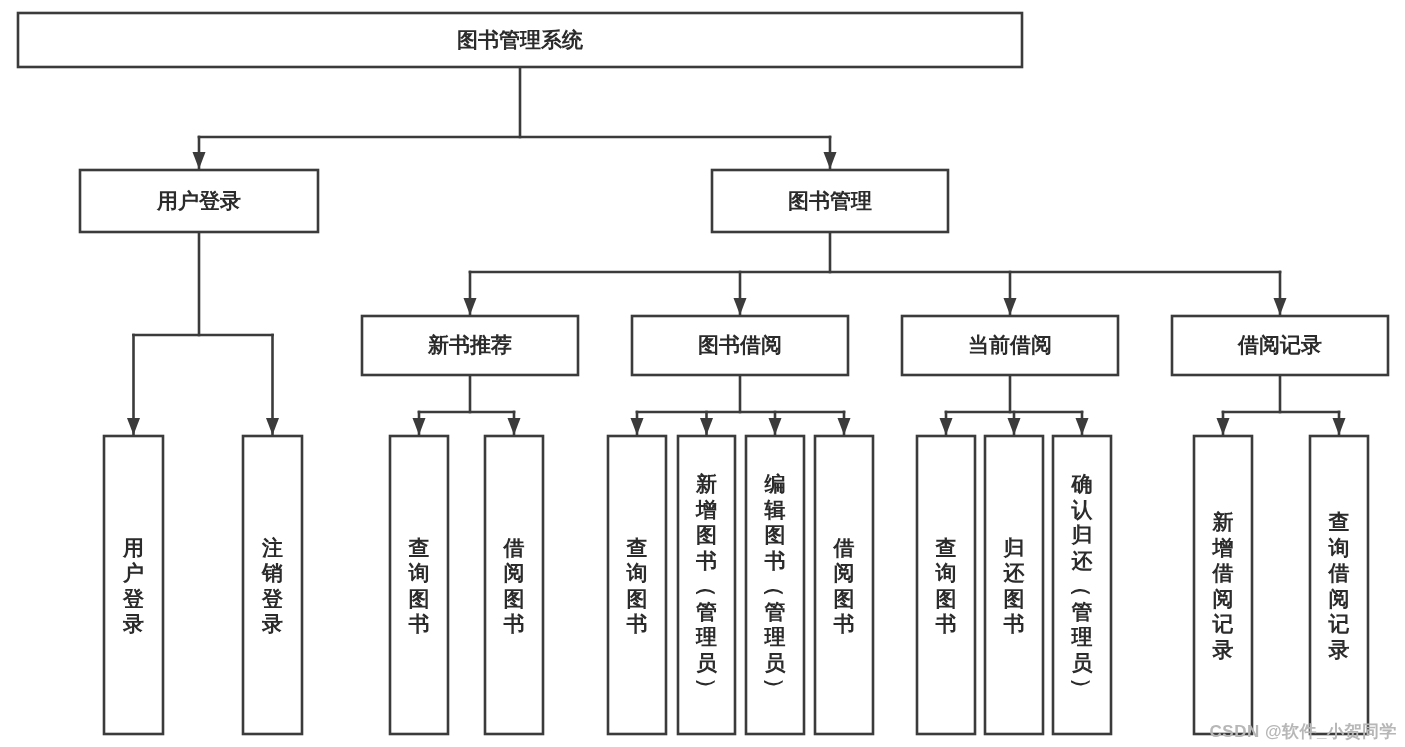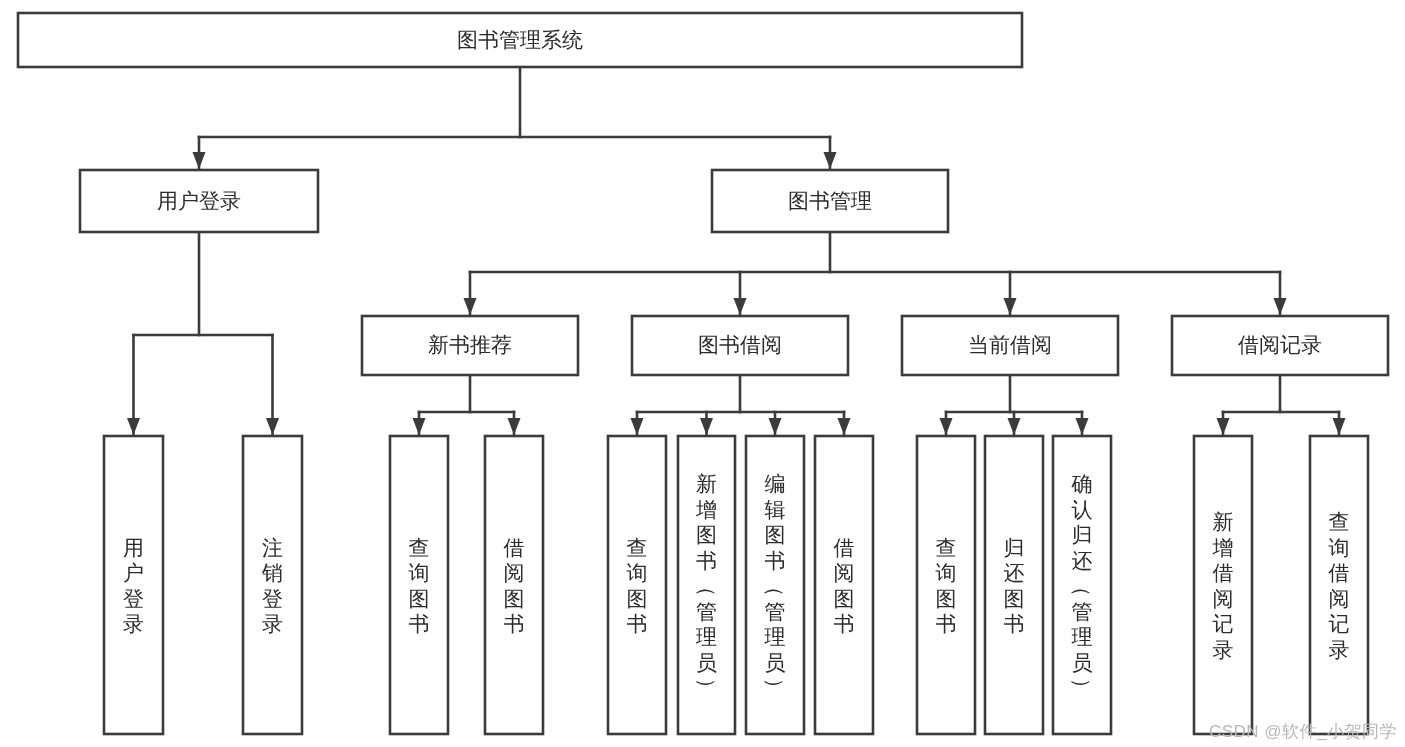--- a/index.html
+++ b/index.html
@@ -11,20 +11,21 @@
     width: 1405px;
     height: 747px;
     font-family: "Liberation Sans", "DejaVu Sans", sans-serif;
     overflow: hidden;
     position: relative;
   }
   #diagram-root {
     position: relative;
     width: 1405px;
     height: 747px;
+    font-weight: bold;
   }
   svg.diagram-canvas {
     position: absolute;
     top: 0;
     left: 0;
     width: 1405px;
     height: 747px;
   }
   .node-box {
     fill: #ffffff;

